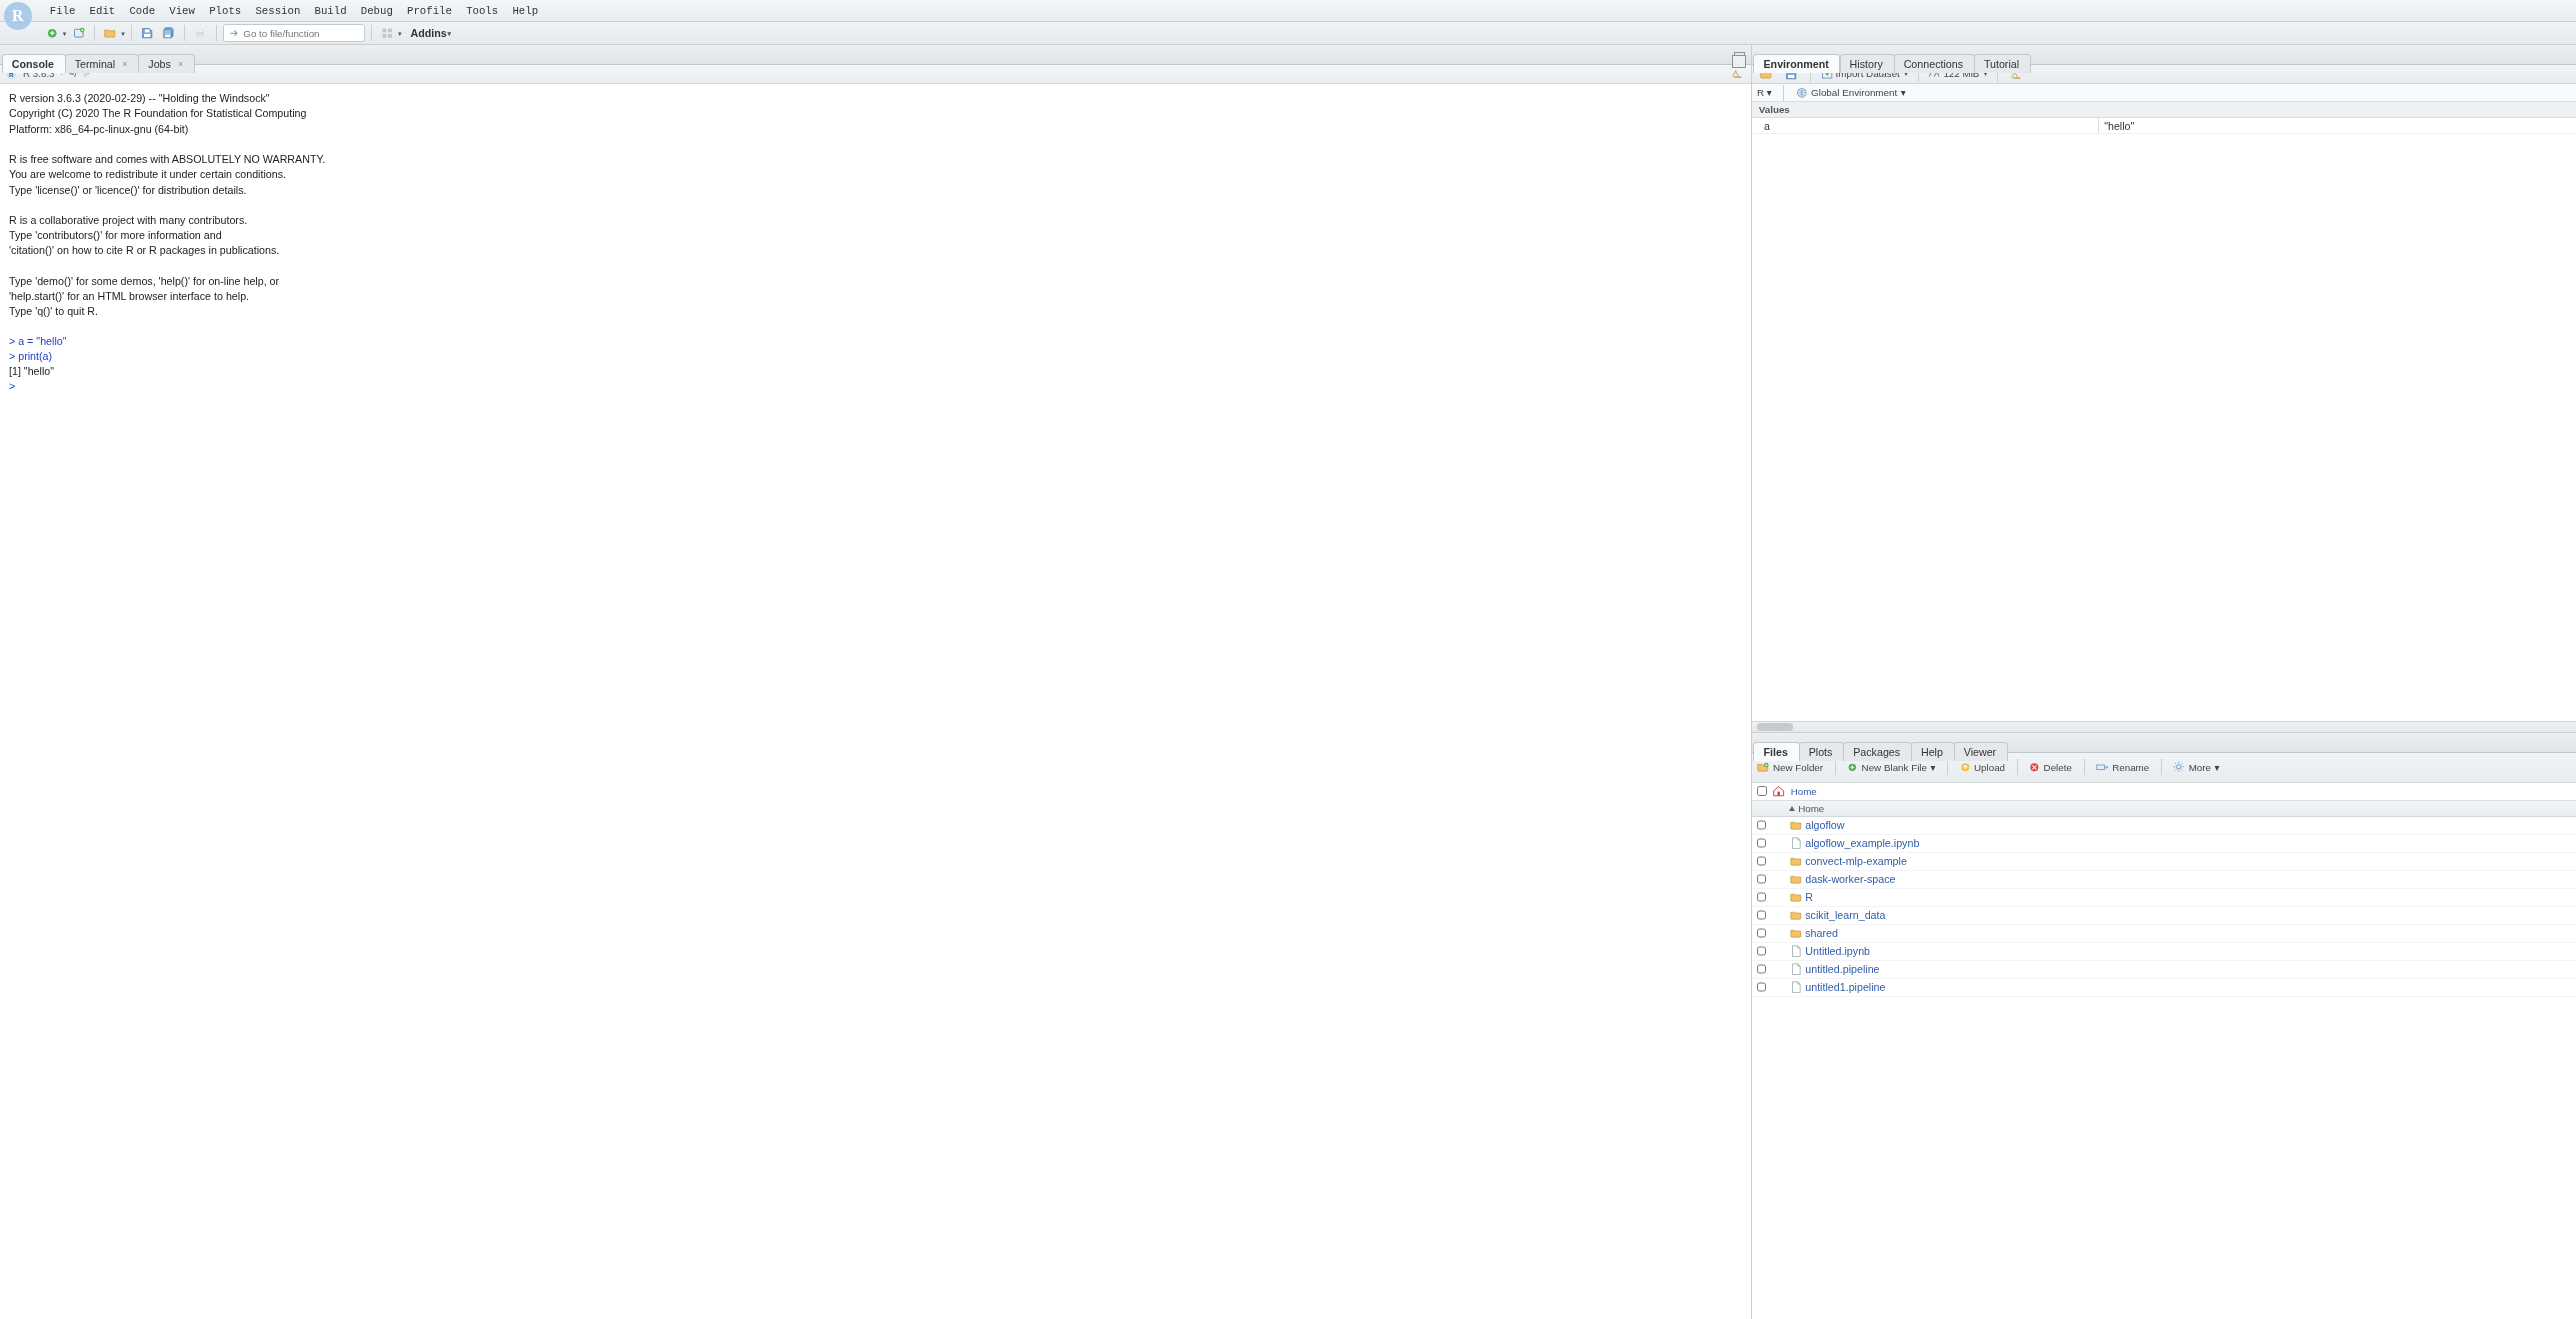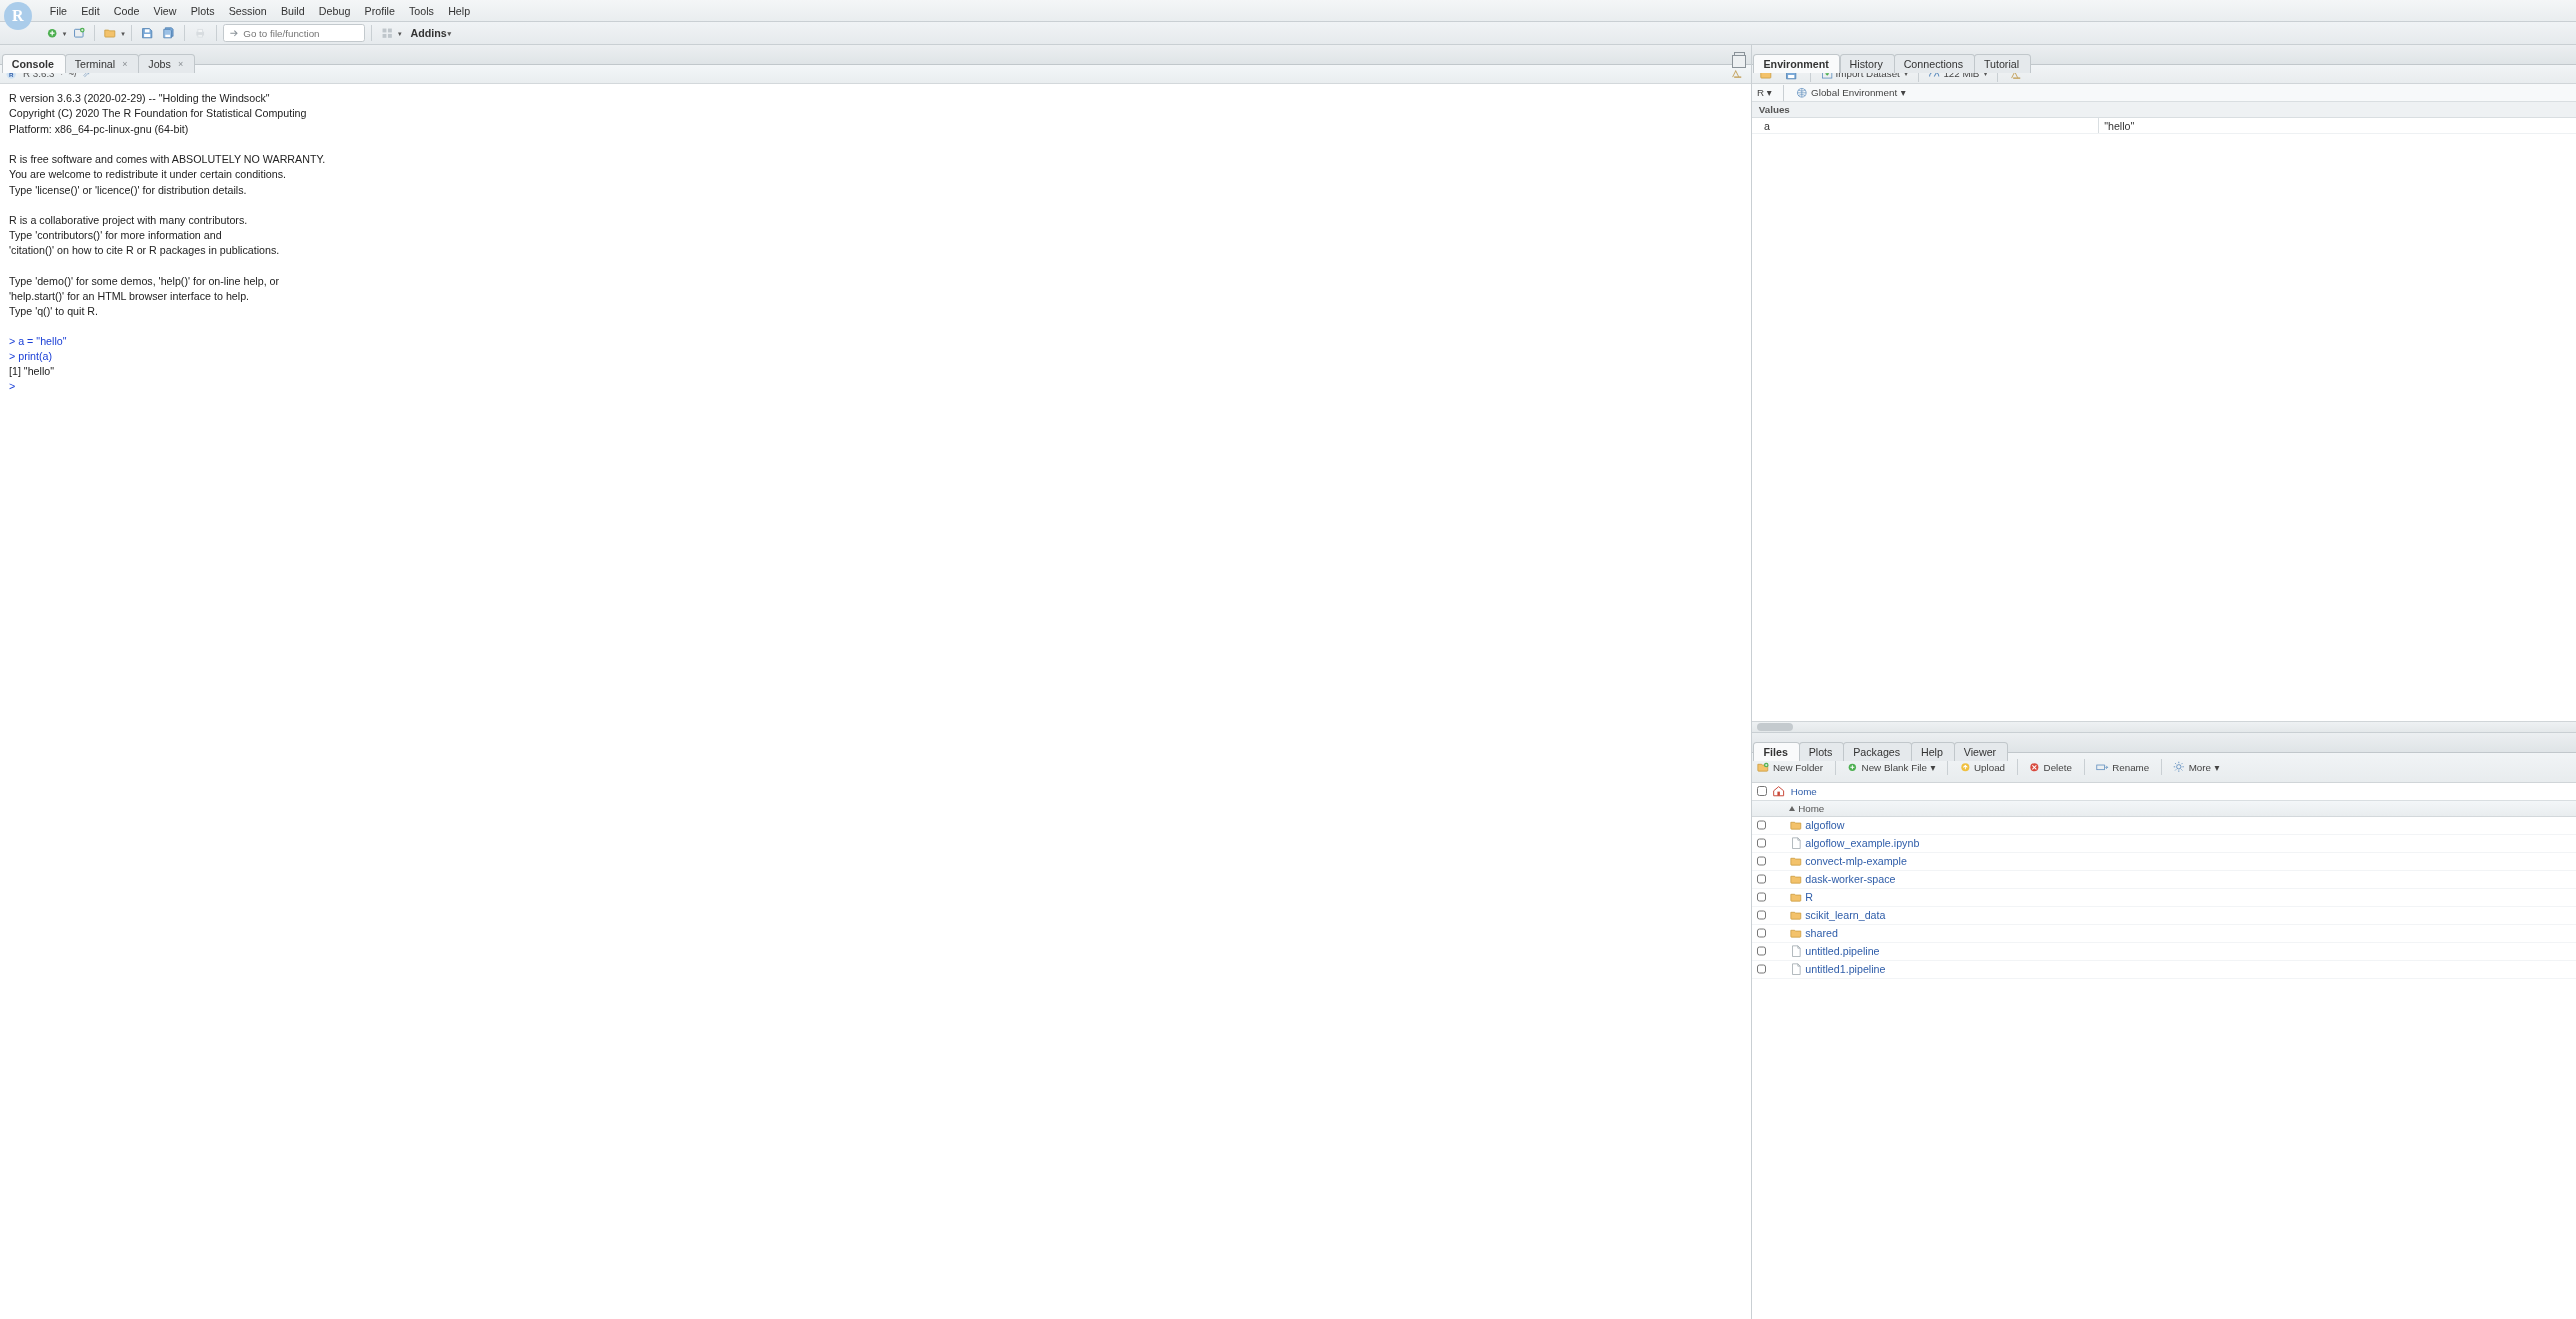--- a/index.html
+++ b/index.html
@@ -2,21 +2,21 @@
 <html style="font-size:14.2px"><head>
 <meta charset="utf-8">
 <style>
 * { margin: 0; padding: 0; box-sizing: border-box; font-family: "Lucida Grande", "Segoe UI", Arial, sans-serif; }
 html, body { height: 100%; width: 100%; overflow: hidden; background: #fff; }
 body { font-size: 10.7px; color: #333; }
 
 
 .menubar { display: flex; align-items: center; height: 22px; background: linear-gradient(#f4f6f7,#e9edef); border-bottom: 0.9px solid #c9cfd3; padding-left: 3.6px; }
 .r-logo { width: 28.4px; height: 28.4px; border-radius: 50%; background: #aaccea; color:#fff; display:flex; align-items:center; justify-content:center; font-weight:bold; font-size:16px; margin-right:10.7px; position:relative; top:5.3px; z-index:3; font-family:Georgia,serif; }
-.menubar .menu-item { padding: 0 7.1px; line-height:22px; cursor:default; }
+.menubar .menu-item { padding: 0 7.1px; line-height:22px; cursor:default;font-family:Liberation Mono, monospace; }
 
 
 .maintoolbar { display:flex; align-items:center; height:23px; background:linear-gradient(#f0f3f5,#e6eaed); border-bottom:0.9px solid #c9cfd3; padding-left:43px; gap:3.6px;}
 .tb-btn { width:18px; height:18px; display:flex; align-items:center; justify-content:center; border-radius:1.8px; cursor:default;}
 .tb-sep { width:0.9px; height:16px; background:#c9cfd3; margin:0 2.7px;}
 .tb-droparrow { font-size:7.1px; color:#555; margin-left:-1.8px; }
 .goto-box { display:flex; align-items:center; border:0.9px solid #c3c9cd; background:#fff; border-radius:2.7px; height:18px; padding:0 5.3px; width:142px; color:#888; gap:3.6px;}
 .goto-box input { border:none; outline:none; font-size:9.8px; color:#555; width:107px; background:transparent;}
 .addins { display:flex; align-items:center; gap:2.7px; color:#333; padding:0 5.3px;font-weight:bold;}
 
@@ -479,33 +479,46 @@
             <div class="col-check">
               <input type="checkbox" style="">
             </div>
             <div class="col-nav"></div>
             <div class="col-icon">
               <svg class="ic-file" viewBox="0 0 14 16">
                 <path d="M2 1h7l3 3v11H2z" fill="#fff" stroke="#9aa3aa"></path>
                 <path d="M9 1v3h3" fill="none" stroke="#9aa3aa"></path>
               </svg>
             </div>
-            <div class="col-name"><a href="#">untitled.pipeline</a></div>
+            <div class="col-name"><a href="#">Untitled.ipynb</a></div>
           </div>
           <div class="file-row">
             <div class="col-check">
               <input type="checkbox" style="">
             </div>
             <div class="col-nav"></div>
             <div class="col-icon">
               <svg class="ic-file" viewBox="0 0 14 16">
                 <path d="M2 1h7l3 3v11H2z" fill="#fff" stroke="#9aa3aa"></path>
                 <path d="M9 1v3h3" fill="none" stroke="#9aa3aa"></path>
               </svg>
             </div>
+            <div class="col-name"><a href="#">untitled.pipeline</a></div>
+          </div>
+          <div class="file-row">
+            <div class="col-check">
+              <input type="checkbox" style="">
+            </div>
+            <div class="col-nav"></div>
+            <div class="col-icon">
+              <svg class="ic-file" viewBox="0 0 14 16">
+                <path d="M2 1h7l3 3v11H2z" fill="#fff" stroke="#9aa3aa"></path>
+                <path d="M9 1v3h3" fill="none" stroke="#9aa3aa"></path>
+              </svg>
+            </div>
             <div class="col-name"><a href="#">untitled1.pipeline</a></div>
           </div>
         </div>
     </div>
 
   </div>
 </div>
 
 
 </body></html>

